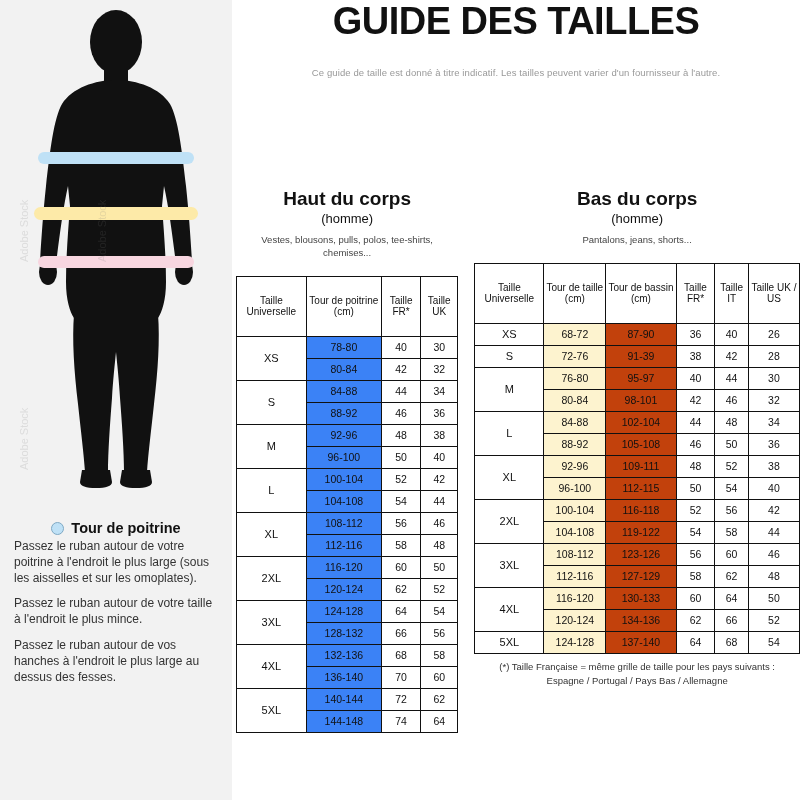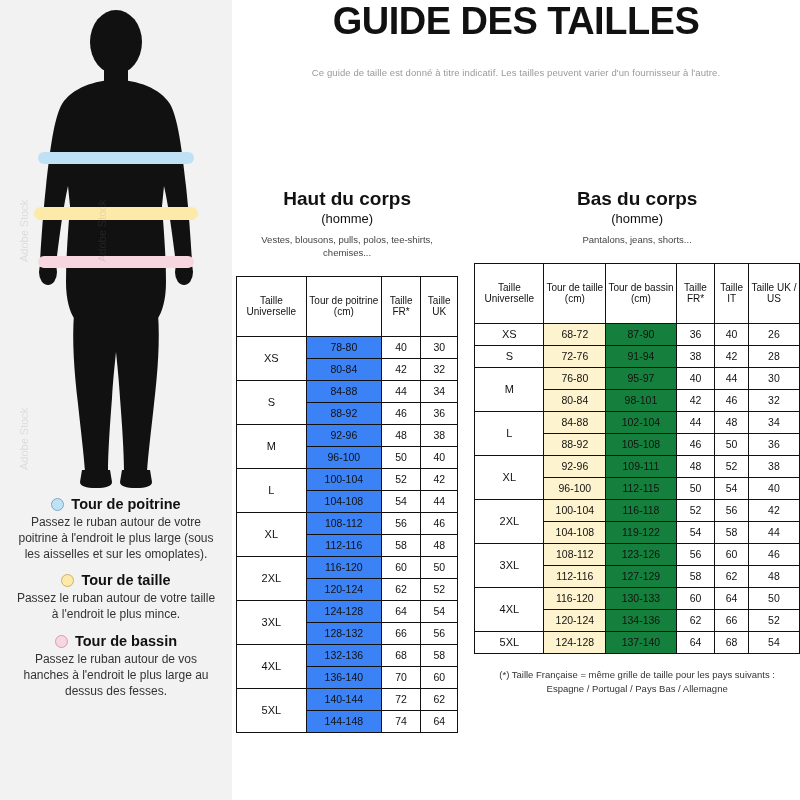--- a/index.html
+++ b/index.html
@@ -16,23 +16,22 @@
 
   
   .left-panel {
     position:absolute; left:0; top:0; width:232px; height:800px;
     background:#f2f2f2;
   }
   .silhouette-wrap {
     position:relative; width:232px; height:492px;
   }
   .legend {
-    position:absolute; top:492px; left:0; width:232px;
+    position:absolute; top:516px; left:0; width:232px;
     padding: 4px 10px 0 10px;
-    text-align:center;
   }
   .legend-block { margin-bottom: 10px; }
   .legend-title {
     display:flex; align-items:center; justify-content:center; gap:7px;
     font-size:14.5px; font-weight:bold; color:#111; margin-bottom:3px;
   }
   .dot { width:13px; height:13px; border-radius:50%; display:inline-block; border:1px solid #8a8a8a; }
   .dot.blue { background:#bfe1f6; border-color:#7fa9c4; }
   .dot.yellow { background:#fdeaa8; border-color:#c9b268; }
   .dot.pink { background:#f8d6e0; border-color:#cf9fb0; }
@@ -70,24 +69,24 @@
     height:22px;
     font-weight:normal;
     color:#111;
   }
   th {
     font-size:10px; font-weight:normal; line-height:1.15; padding:18px 1px; height:46px;
   }
   td.univ { font-size:11px; }
   .c-blue { background:#3b82f6; }
   .c-yellow { background:#fdf3cf; }
-  .c-pink { background:#15803d;margin-left:8px; }
+  .c-pink { background:#c2410c;margin-left:8px; }
 
   .footnote {
-    font-size:9.5px; color:#333; text-align:center; margin-top:14px; line-height:1.45;
+    font-size:9.5px; color:#333; text-align:center; margin-top:6px; line-height:1.45;
   }
 
   
   .wm {
     position:absolute; color:rgba(120,120,120,0.18);
     font-size:11px; font-family:"Liberation Sans", sans-serif;
     transform:rotate(-90deg); transform-origin:left top; white-space:nowrap;
     pointer-events:none;
   }
 </style>
@@ -153,31 +152,23 @@
 
     <div class="legend">
       <div class="legend-block">
         <div class="legend-title">
           <span class="dot blue"></span>
           <span>Tour de poitrine</span>
         </div>
         <div class="legend-text">Passez le ruban autour de votre poitrine à l'endroit le plus large (sous les aisselles et sur les omoplates).</div>
       </div>
       <div class="legend-block">
-        <div class="legend-title">
-          <span class="dot yellow"></span>
-          <span>Tour de taille</span>
-        </div>
         <div class="legend-text">Passez le ruban autour de votre taille à l'endroit le plus mince.</div>
       </div>
       <div class="legend-block">
-        <div class="legend-title">
-          <span class="dot pink"></span>
-          <span>Tour de bassin</span>
-        </div>
         <div class="legend-text">Passez le ruban autour de vos hanches à l'endroit le plus large au dessus des fesses.</div>
       </div>
     </div>
   </div>
 
   <div class="header">
     <div class="title">GUIDE DES TAILLES</div>
     <div class="disclaimer">Ce guide de taille est donné à titre indicatif. Les tailles peuvent varier d'un fournisseur à l'autre.</div>
   </div>
 
@@ -322,21 +313,21 @@
               <td class="univ" rowspan="1">XS</td>
               <td class="c-yellow">68-72</td>
               <td class="c-pink">87-90</td>
               <td>36</td>
               <td>40</td>
               <td>26</td>
             </tr>
             <tr>
               <td class="univ" rowspan="1">S</td>
               <td class="c-yellow">72-76</td>
-              <td class="c-pink">91-94</td>
+              <td class="c-pink">91-39</td>
               <td>38</td>
               <td>42</td>
               <td>28</td>
             </tr>
             <tr>
               <td class="univ" rowspan="2">M</td>
               <td class="c-yellow">76-80</td>
               <td class="c-pink">95-97</td>
               <td>40</td>
               <td>44</td>

